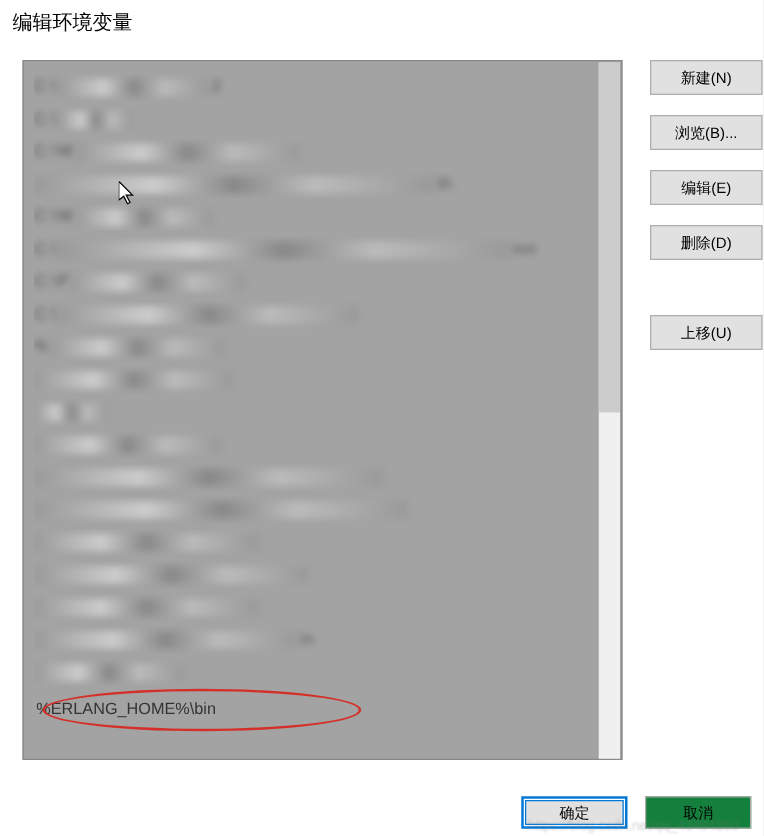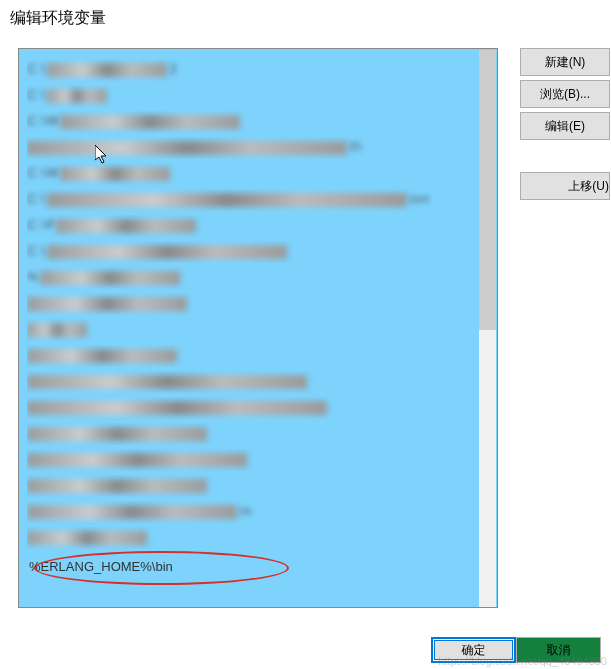--- a/index.html
+++ b/index.html
@@ -25,21 +25,21 @@
       font-size: 16px;
       color: #000;
     }
     .list-area {
       position: absolute;
       left: 18px;
       top: 48px;
       width: 480px;
       height: 560px;
       border: 1px solid #888;
-      background: #7dd3fc;
+      background: #a3a3a3;
       overflow: hidden;
     }
     .list-inner {
       position: relative;
       padding: 6px 8px;
       height: 100%;
     }
     .scrollbar {
       position: absolute;
       right: 1px;
@@ -95,41 +95,41 @@
       border-radius: 50% / 50%;
       pointer-events: none;
     }
     .buttons-col {
       position: absolute;
       right: 1px;
       top: 48px;
       width: 90px;
       display: flex;
       flex-direction: column;
-      gap: 4px;
+      gap: 16px;
     }
     .btn-wide {
       width: 90px;
       height: 28px;
       background: #e1e1e1;
       border: 1px solid #adadad;
       font-size: 12px;
       font-family: inherit;
       cursor: pointer;
       text-align: center;
       line-height: 12px;
       padding: 0;
     }
-    .gap-big { margin-top: 28px; text-align: right; }
+    .gap-big { margin-top: 28px; }
     .bottom-btns {
       position: absolute;
       right: 10px;
       bottom: 6px;
       display: flex;
-      gap: 0;
+      gap: 14px;
     }
     .btn-bottom {
       width: 85px;
       height: 26px;
       font-size: 12px;
       font-family: inherit;
       cursor: pointer;
       border: 1px solid #adadad;
       background: #15803d;
     }
@@ -151,21 +151,21 @@
       position: absolute;
       left: 95px;
       top: 145px;
       width: 14px;
       height: 20px;
       pointer-events: none;
       z-index: 10;
     }
     .watermark {
       position: absolute;
-      right: 4px;
+      right: 20px;
       bottom: 2px;
       font-size: 11px;
       color: rgba(120,120,120,0.35);
       pointer-events: none;
       filter: blur(0.7px);
     }
   </style>
 </head>
 <body>
 
@@ -204,20 +204,21 @@
   </div>
 
   <svg class="cursor-arrow" viewBox="0 0 14 20">
     <path d="M0 0 L0 15 L4 12 L7 18 L9 17 L6 11 L11 11 Z" fill="#fff" stroke="#000" stroke-width="1"></path>
   </svg>
 
   <div class="buttons-col">
     <button class="btn-wide">新建(N)</button>
     <button class="btn-wide">浏览(B)...</button>
     <button class="btn-wide">编辑(E)</button>
+    <button class="btn-wide">删除(D)</button>
     <button class="btn-wide gap-big">上移(U)</button>
   </div>
 
   <div class="bottom-btns">
     <span class="btn-ok-wrap">
       <button class="btn-ok">确定</button>
     </span>
     <button class="btn-bottom">取消</button>
   </div>
 

